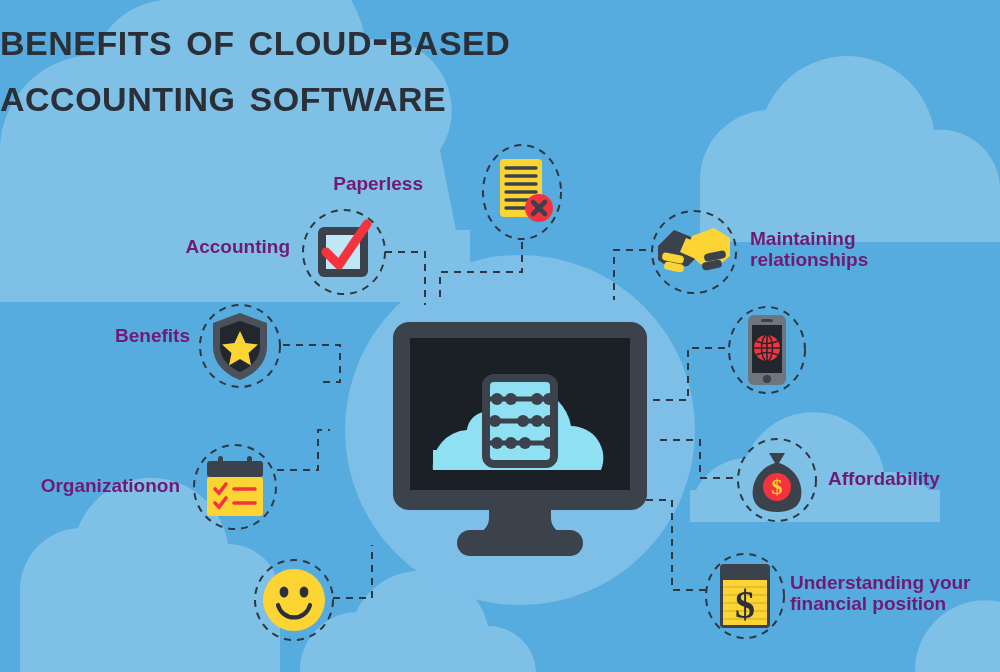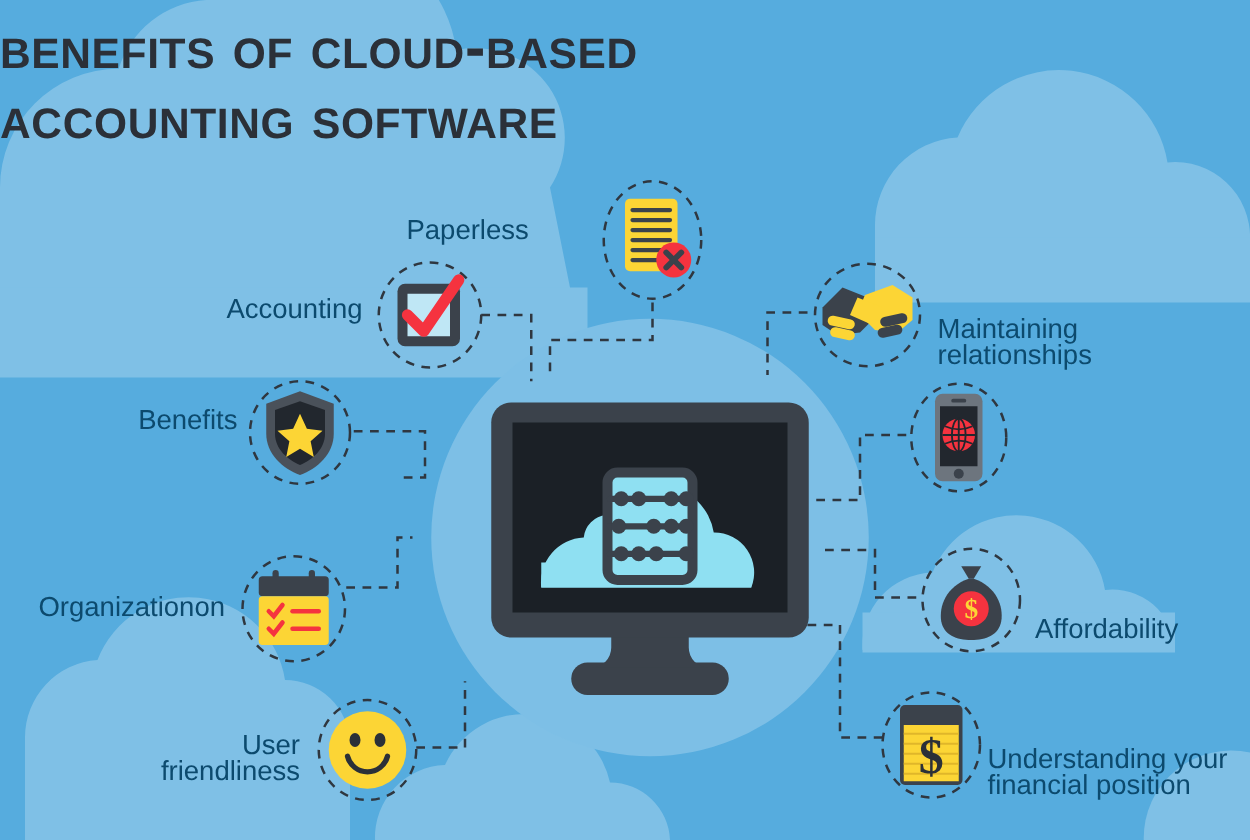--- a/index.html
+++ b/index.html
@@ -29,28 +29,28 @@
     letter-spacing:0.5px;
     line-height:56px;
     font-variant:small-caps;
     text-transform:lowercase;
   }
   .title-line::first-letter{font-size:49px;}
 
   
   .label{
     position:absolute;z-index:45;
-    color:#0c4a6e;
-    font-weight:400;
-    font-size:22px;
+    color:#701a75;
+    font-weight:700;
+    font-size:19px;
     line-height:21px;
     white-space:pre-line;
   }
   .label.right-align{text-align:right;}
-  .label.left-align{text-align:left;margin-top:24px;}
+  .label.left-align{text-align:left;}
 
   
   .node{position:absolute;z-index:35;}
   .node svg{display:block;overflow:visible;}
 </style>
 </head>
 <body>
 
 <div id="infographic">
 
@@ -227,22 +227,20 @@
       <rect x="15" y="34" width="56" height="39" rx="3" fill="#fcd535"></rect>
       <g stroke="#f5333f" stroke-width="3.6" stroke-linecap="round" fill="none">
         <path d="M23,46 L27,50 L34,41"></path>
         <path d="M23,60 L27,64 L34,55"></path>
         <line x1="42" y1="46" x2="63" y2="46"></line>
         <line x1="42" y1="60" x2="63" y2="60"></line>
       </g>
     </svg>
   </div>
 
-  <div class="label right-align" style="left:110px;top:585px;width:130px;">User
-friendliness</div>
   <div class="node" style="left:253px;top:558px;">
     <svg width="82" height="84" viewBox="0 0 82 84">
       <ellipse cx="41" cy="42" rx="39" ry="40" fill="none" stroke="#2f3740" stroke-width="2" stroke-dasharray="7,6"></ellipse>
       <circle cx="41" cy="42" r="31" fill="#fcd535"></circle>
       <ellipse cx="31" cy="34" rx="4.4" ry="5.6" fill="#2b3038"></ellipse>
       <ellipse cx="51" cy="34" rx="4.4" ry="5.6" fill="#2b3038"></ellipse>
       <path d="M25,47 a16.5,16.5 0 0 0 32,0" fill="none" stroke="#2b3038" stroke-width="4.2" stroke-linecap="round"></path>
     </svg>
   </div>
 

